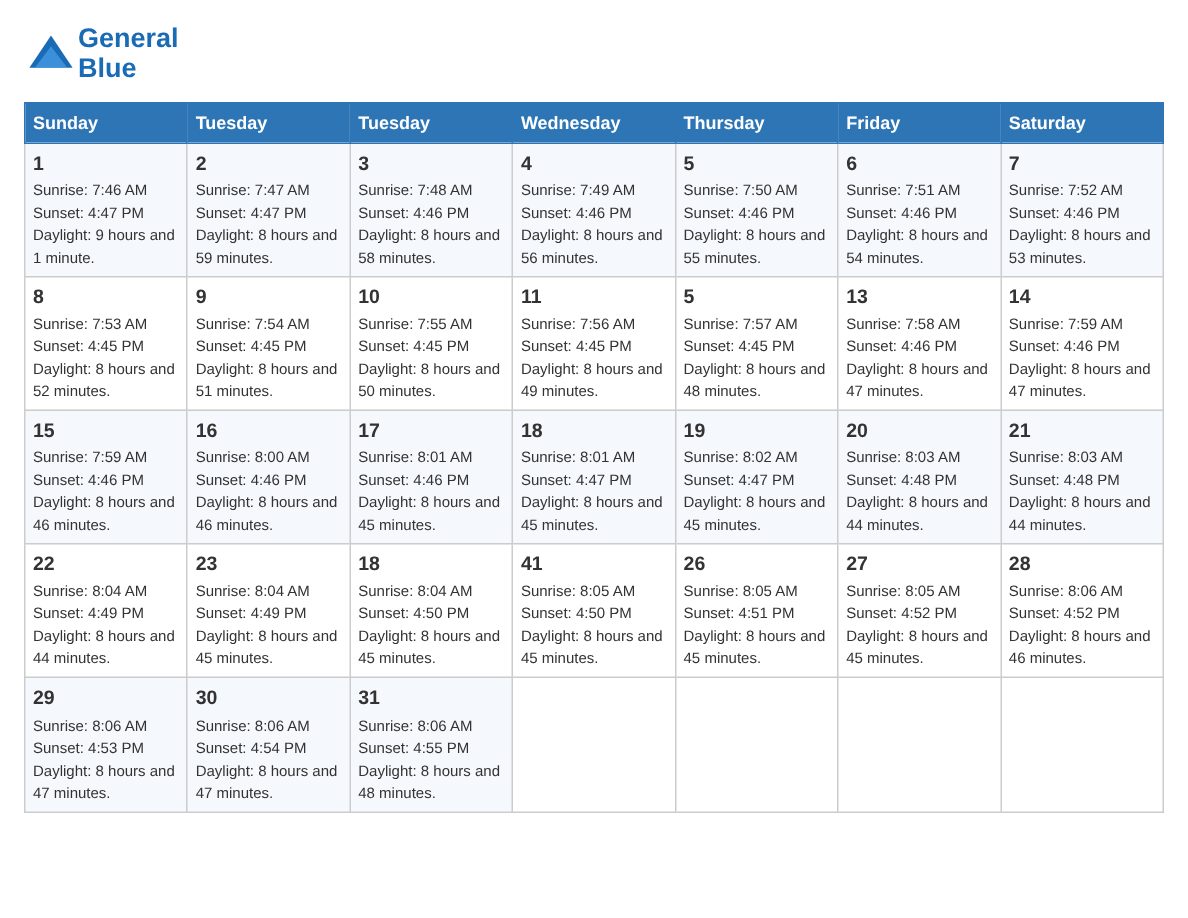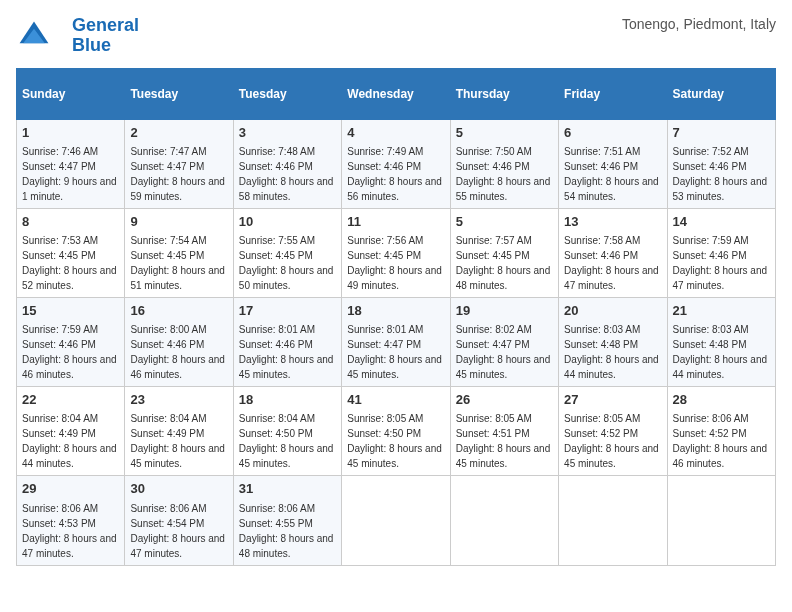--- a/index.html
+++ b/index.html
@@ -11,22 +11,22 @@
       padding: 16px;
     }
     .header {
       display: flex;
       justify-content: space-between;
       align-items: flex-start;
       margin-bottom: 12px;
     }
     .logo {
       display: flex;
-      align-items: center;
-      gap: 20px;
+      align-items: flex-end;
+      gap: 0;
     }
     .logo-text {
       font-size: 18px;
       font-weight: bold;
       color: #333;
       line-height: 1.1;
     }
     .logo-text span {
       color: #1a6bb5;
     }
@@ -48,21 +48,21 @@
     }
     .calendar {
       width: 100%;
       border-collapse: collapse;
       font-size: 10.5px;
     }
     .calendar thead tr th {
       background: #2e75b6;
       color: #fff;
       text-align: left;
-      padding: 18px 5px;
+      padding: 6px 5px;
       font-size: 12px;
       font-weight: bold;
       border: 1px solid #2e75b6;
     }
     .calendar tbody tr td {
       vertical-align: top;
       padding: 4px 5px;
       border: 1px solid #ccc;
       background: #fff;
       width: 108px;
@@ -94,21 +94,20 @@
   <div class="logo">
     <svg class="logo-icon" viewBox="0 0 40 40" width="40" height="40">
       <polygon points="20,4 36,28 4,28" fill="#1a6bb5"></polygon>
       <polygon points="20,12 32,28 8,28" fill="#4aa0e8" opacity="0.7"></polygon>
     </svg>
     <div class="logo-text">
       <span>General</span><br><span style="color:#1a6bb5">Blue</span>
     </div>
   </div>
   <div class="title-area">
-    <div class="location">Tonengo, Piedmont, Italy</div>
   </div>
 </div>
 
 <table class="calendar">
   <thead>
     <tr id="weekday-header">
         <th>Sunday</th>
         <th>Tuesday</th>
         <th>Tuesday</th>
         <th>Wednesday</th>

